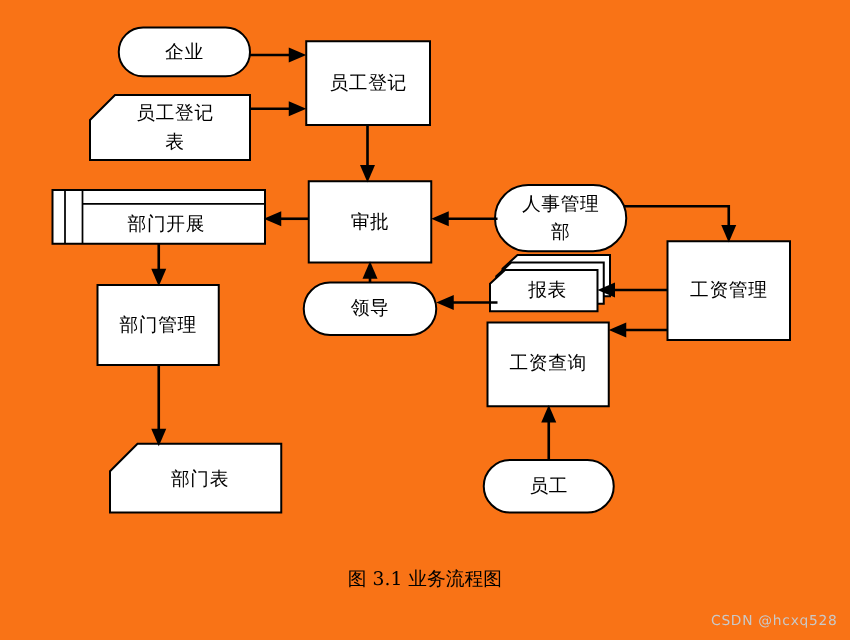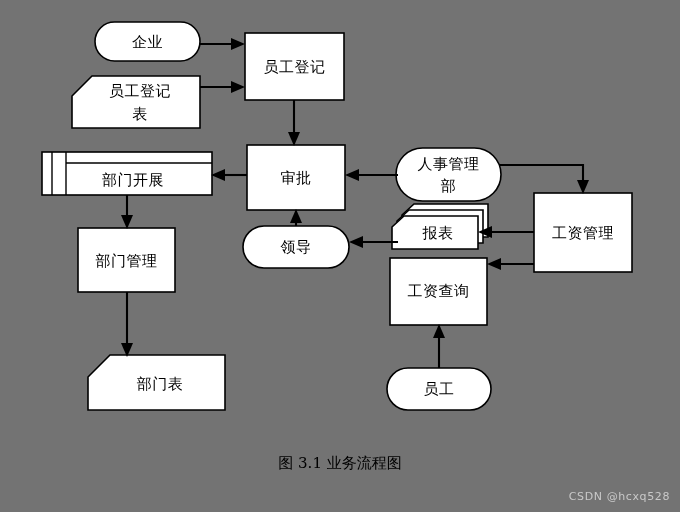--- a/index.html
+++ b/index.html
@@ -10,21 +10,21 @@
   body {
     width: 680px;
     height: 512px;
     overflow: hidden;
     font-family: "DejaVu Sans", "Liberation Sans", sans-serif;
   }
   #diagram-root {
     position: relative;
     width: 680px;
     height: 512px;
-    background: #737373;
+    background: #f97316;
   }
   svg#flowchart {
     display: block;
     width: 680px;
     height: 512px;
   }
   .node-shape {
     fill: #ffffff;
     stroke: #000000;
     stroke-width: 1.6;

